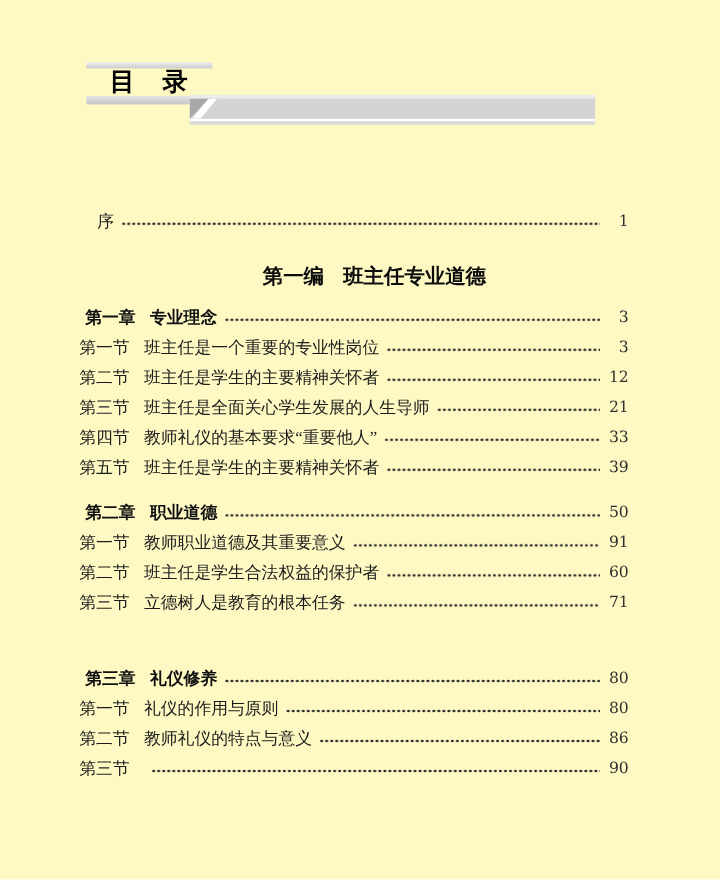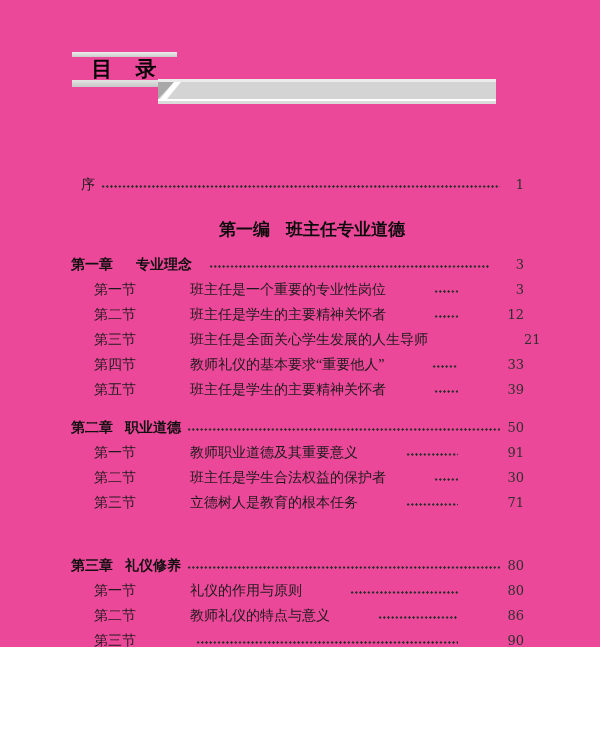--- a/index.html
+++ b/index.html
@@ -1,19 +1,19 @@
 <!DOCTYPE html>
 <html><head>
 <meta charset="utf-8">
 <style>
   html, body { margin: 0; padding: 0; background: #ffffff; }
   .page {
     position: relative;
-    width: 600px; height: 647px;
-    background: #ec4899;
+    width: 600px; height: 733px;
+    background: #fef9c3;
     overflow: hidden;
     font-family: "Liberation Serif", "DejaVu Serif", serif;
     color: #1b1b1b;
   }
 
   
   .hdr-tab { position: absolute; left: 72px; top: 52px; width: 105px; }
   .tab-bar { height: 5px; background: linear-gradient(#ececec, #cbcbcb); }
   .tab-bar.top { margin-bottom: 1px; }
   .tab-bar.bot { height: 7px; margin-top: 1px; background: linear-gradient(#e4e4e4, #c6c6c6); }
@@ -48,31 +48,31 @@
   .toc { position: absolute; left: 0; top: 172px; width: 600px; }
   .row {
     display: flex; align-items: center;
     height: 25px;
     padding-right: 76px;
     font-size: 14px;
     white-space: nowrap;
   }
   .row.pre  { padding-left: 81px; }
   .row.chap { padding-left: 71px; font-weight: bold; color: #101010; }
-  .row.sec  { padding-left: 94px; gap: 42px; }
+  .row.sec  { padding-left: 66px; }
   .no { margin-right: 12px; }
   .heading {
-    display: flex; justify-content: center; 
+    display: flex; justify-content: center; align-items: center;
     height: 24px; margin-top: 21px;
     font-weight: bold; font-size: 17px; color: #0c0c0c;
     white-space: nowrap;
     margin-left: 24px;
   }
   .heading .no { margin-right: 16px; }
-  .m-ch1 { margin-top: 10px; gap: 11px; }
+  .m-ch1 { margin-top: 10px; }
   .m-ch2 { margin-top: 13px; }
   .m-ch3 { margin-top: 38px; }
 
   .dots {
     flex: 1;
     align-self: center;
     height: 5px;
     margin: 3px 6px 0 6px;
     background-image: radial-gradient(circle, #2e2e2e 1px, rgba(0,0,0,0) 1.35px);
     background-size: 4.2px 5px;
@@ -164,21 +164,21 @@
     <div class="row sec">
       <span class="no">第一节</span>
       <span>教师职业道德及其重要意义</span>
       <span class="dots"></span>
       <span class="pg">91</span>
     </div>
     <div class="row sec">
       <span class="no">第二节</span>
       <span>班主任是学生合法权益的保护者</span>
       <span class="dots"></span>
-      <span class="pg">30</span>
+      <span class="pg">60</span>
     </div>
     <div class="row sec">
       <span class="no">第三节</span>
       <span>立德树人是教育的根本任务</span>
       <span class="dots"></span>
       <span class="pg">71</span>
     </div>
 
     <div class="row chap m-ch3">
       <span class="no">第三章</span>

